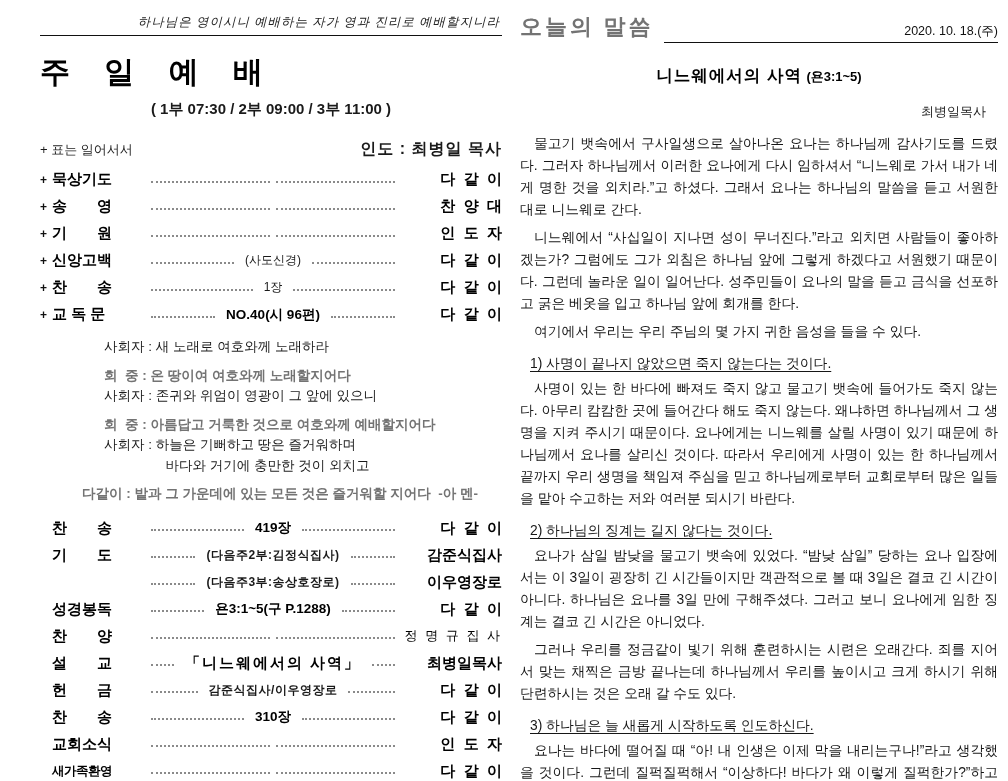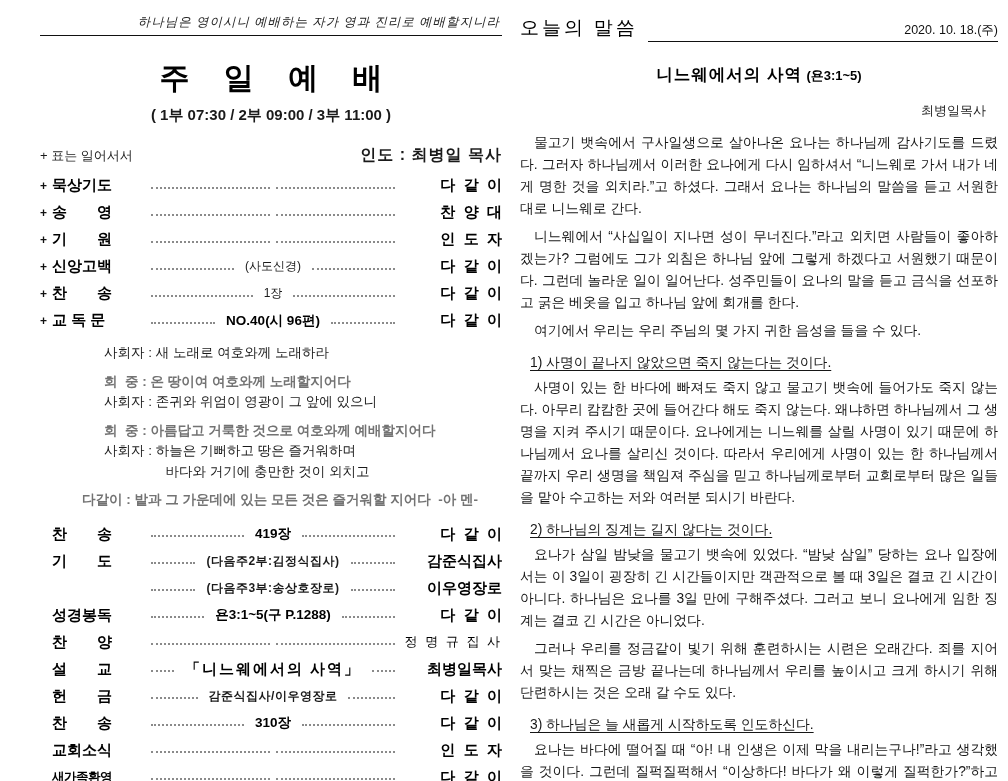--- a/index.html
+++ b/index.html
@@ -5,22 +5,22 @@
   * { margin:0; padding:0; box-sizing:border-box; }
   html,body { width:1008px; height:781px; background:#ffffff; overflow:hidden;
               font-family:"Liberation Sans", sans-serif; color:#1a1a1a; }
   .sheet { position:relative; width:808px; height:781px; }
 
   
   .page-left { position:absolute; left:40px; top:14px; width:462px; }
   .motto { text-align:right; font-family:"Liberation Serif", serif; font-style:italic;
            font-size:12.5px; color:#222; letter-spacing:1px; padding-right:2px; }
   .motto-rule { border-bottom:1.5px solid #111; margin-top:4px; }
-  .w-title { text-align:center; font-size:30px; font-weight:bold; color:#000;
-             margin-top:22px; word-spacing:26px; }
+  .w-title { font-size:30px; font-weight:bold; color:#000;
+             margin-top:16px; word-spacing:26px; }
   .w-subtitle { text-align:center; font-size:15px; font-weight:bold; margin-top:7px; }
   .note-row { display:flex; justify-content:space-between; align-items:baseline; margin-top:20px; }
   .stand-note { font-size:13px; }
   .leader-note { font-size:16px; font-weight:bold; letter-spacing:1px; }
 
   .rows { margin-top:6px; }
   .row { display:flex; align-items:center; height:27px; }
   .mk { width:12px; font-size:12px; font-weight:bold; color:#111; flex:none; }
   .lbl { width:96px; font-size:15px; font-weight:bold; color:#000; white-space:pre; flex:none; }
   .lbl-sm { font-size:12.5px; letter-spacing:-0.5px; }
@@ -34,22 +34,22 @@
   .rgt-thin { font-weight:500; font-size:13px; letter-spacing:2px; }
 
   .reading { margin:9px 0 10px 64px; font-size:13.5px; line-height:20.5px; }
   .reading div { white-space:pre; }
   .rd-b { font-weight:bold; color:#737373;margin-top:8px; }
   .rd-last { margin-left:-22px; }
 
   
   .page-right { position:absolute; left:520px; top:12px; width:478px; }
   .r-head { display:flex; align-items:flex-end; }
-  .r-head-title { font-family:"Liberation Serif", serif; font-weight:normal; font-size:19px;
-                  letter-spacing:3px; color:#000000; white-space:nowrap; padding-bottom:1px; }
+  .r-head-title { font-family:"Liberation Serif", serif; font-weight:bold; font-size:22px;
+                  letter-spacing:3px; color:#737373; white-space:nowrap; padding-bottom:1px; }
   .r-head-rule { flex:1; border-bottom:1.5px solid #111; margin-left:10px; position:relative; height:30px; }
   .r-date { position:absolute; right:0; bottom:2px; font-size:12.5px; color:#111; }
   .r-title-row { text-align:center; margin-top:22px; }
   .r-title { font-size:16.5px; font-weight:bold; color:#000; letter-spacing:1px; }
   .r-title-ref { font-size:13px; font-weight:bold; color:#000; }
   .r-author { text-align:right; font-size:13px; margin-top:16px; padding-right:12px; }
 
   .r-body { margin-top:12px; font-size:13.8px; line-height:22px; color:#161616; }
   .r-body .p { text-align:justify; text-indent:14px; margin-bottom:6px; }
   .r-body .h { text-indent:10px; margin:10px 0 3px 0; text-decoration:underline;

